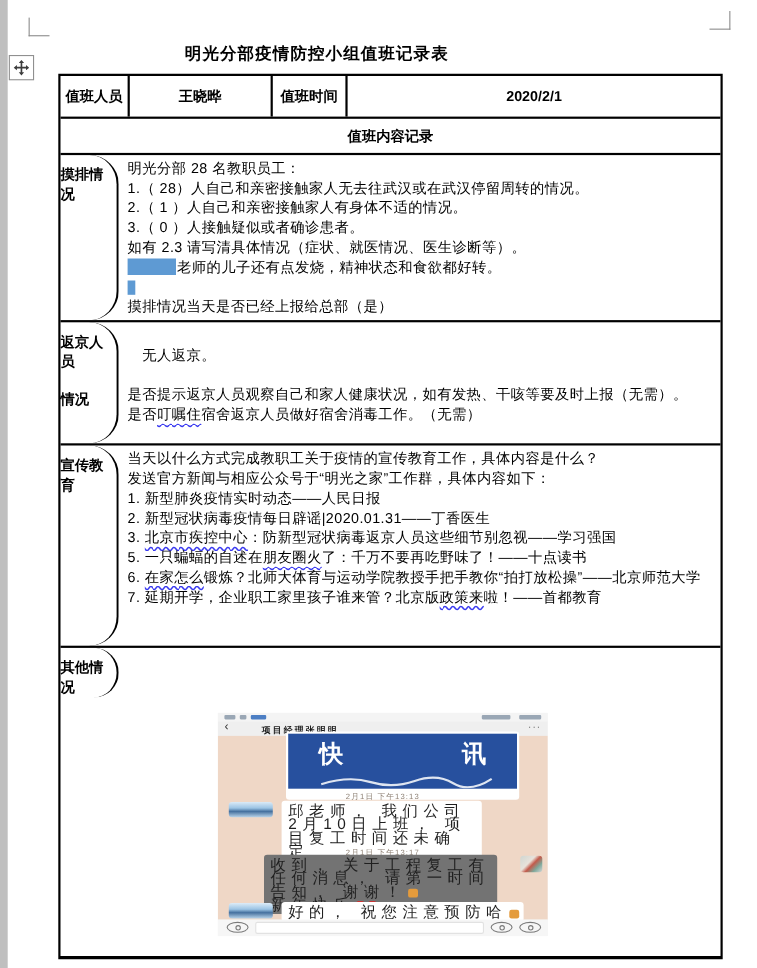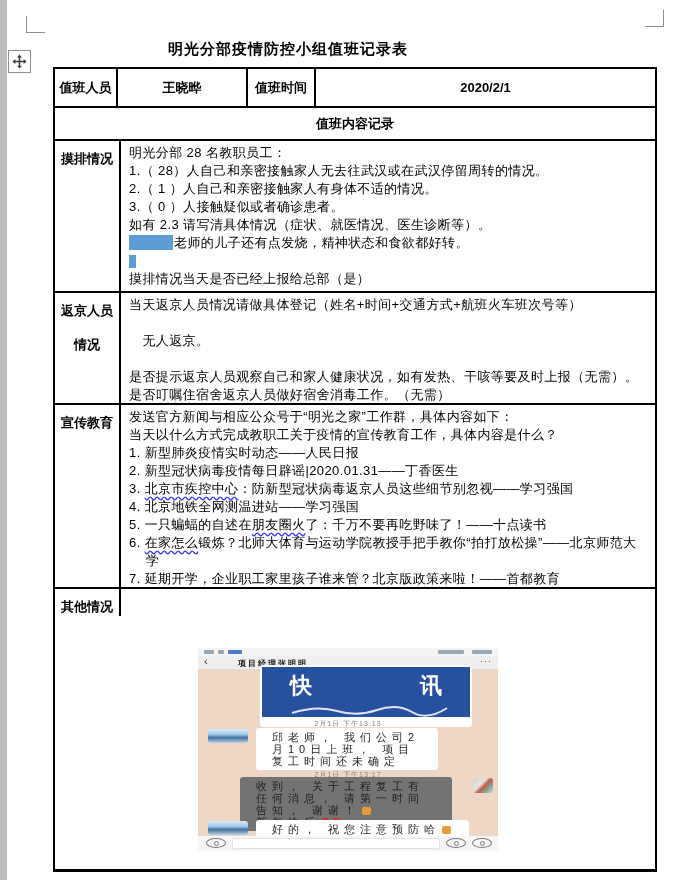--- a/index.html
+++ b/index.html
@@ -22,22 +22,22 @@
   .c2{width:130px;border-right:2px solid #000;}
   .c3{width:68px;border-right:2px solid #000;}
   .c4{flex:1;}
   .row-sec{height:33px;line-height:31px;border-bottom:2px solid #000;box-sizing:border-box;
            text-align:center;font-weight:bold;font-size:13px;flex-shrink:0;}
   .trow{display:flex;border-bottom:2px solid #000;box-sizing:border-box;flex-shrink:0;}
   .trow.r0{height:152px;}
   .trow.r1{height:112px;}
   .trow.r2{height:184px;}
   .trow.r3{flex:1;border-bottom:none;}
-  .tlabel{width:66px;flex-shrink:0;border-right:2px solid #000;box-sizing:border-box;
-          text-align:center;font-weight:bold;font-size:13px;padding-top:9px;}
+  .tlabel{width:53px;flex-shrink:0;border-right:2px solid #000;box-sizing:border-box;
+          font-weight:bold;font-size:13px;padding-top:9px;border-radius:30px;}
   .labline + .labline{margin-top:16px;}
   .tcontent{flex:1;padding:3px 6px 0 8px;font-size:13px;letter-spacing:0.4px;overflow:hidden;}
   .cline{min-height:18px;line-height:18px;}
   .cline.center{text-align:center;}
   .cline.hang{padding-left:17px;text-indent:-17px;}
   .trow.r2 .cline{max-width:508px;}
   .wavy{text-decoration-line:underline;text-decoration-style:wavy;text-decoration-color:#3a3af0;text-underline-offset:3px;font-family:Liberation Serif, serif;}
   .redact{display:inline-block;background:#5e9ad3;vertical-align:-3px;}
   .redact.lg{width:44px;height:15px;margin-right:1px;}
   .redact.sm{width:7px;height:13px;}
@@ -59,21 +59,21 @@
   .mini-dot{display:inline-block;width:5px;height:5px;background:#a8b4c8;border-radius:1px;vertical-align:0;}
   .chat-time{position:absolute;left:0;width:100%;text-align:center;font-size:7px;color:#8d8074;letter-spacing:1px;}
   .t1{top:50px;} .t2{top:101px;}
   .msg{position:absolute;left:0;width:100%;}
   .m1{top:59px;} .m2{top:108px;} .m3{top:151px;}
   .av{position:absolute;border-radius:3px;}
   .av-land{left:10px;top:1px;width:40px;height:14px;
            background:linear-gradient(180deg,#dcebf7 0%,#9cc4e4 40%,#46719f 62%,#b9d4ea 100%);}
   .av-photo{right:5px;top:1px;width:20px;height:15px;
             background:linear-gradient(135deg,#cfd6d2 0%,#e8e2da 40%,#c25a4a 55%,#7fa89a 75%,#d8d8d8 100%);}
-  .bubble{position:absolute;border-radius:3px;padding:3px 16px;font-size:11px;line-height:12px;
+  .bubble{position:absolute;border-radius:3px;padding:3px 6px;font-size:14px;line-height:12px;
           letter-spacing:5px;color:#1f1f1f;box-sizing:border-box;}
   .bubble.white{background:#ffffff;}
   .bubble.green{background:#737373;}
   .b1{left:58px;top:0;width:182px;}
   .b2{left:42px;top:0;width:212px;}
   .b3{left:58px;top:0;max-width:220px;white-space:nowrap;}
   .em{display:inline-block;vertical-align:-1px;margin:0 2px;}
   .em-hands{width:9px;height:8px;background:#e49b3c;border-radius:2px;}
   .em-rose{width:7px;height:9px;background:#cc3333;border-radius:2px 2px 4px 4px;}
   .chat-input{position:absolute;left:0;top:188px;width:100%;height:15px;background:#f6f6f6;}
@@ -122,39 +122,37 @@
             <div class="cline"><span class="redact sm"></span></div>
             <div class="cline"><span>摸排情况当天是否已经上报给总部（是）</span></div>
           </div>
         </div>
         <div class="trow r1">
           <div class="tlabel">
             <div class="labline">返京人员</div>
             <div class="labline">情况</div>
           </div>
           <div class="tcontent">
-            <div class="cline"><span>当天返京人员情况请做具体登记（姓名+时间+交通方式+航班火车班次号等）</span></div>
             <div class="cline"></div>
             <div class="cline"><span>　无人返京。</span></div>
             <div class="cline"></div>
             <div class="cline"><span>是否提示返京人员观察自己和家人健康状况，如有发热、干咳等要及时上报（无需）。</span></div>
             <div class="cline"><span>是否</span><span class="wavy">叮嘱住</span><span>宿舍返京人员做好宿舍消毒工作。（无需）</span></div>
           </div>
         </div>
         <div class="trow r2">
           <div class="tlabel">
             <div class="labline">宣传教育</div>
           </div>
           <div class="tcontent">
+            <div class="cline"><span>当天以什么方式完成教职工关于疫情的宣传教育工作，具体内容是什么？</span></div>
             <div class="cline"><span>发送官方新闻与相应公众号于“明光之家”工作群，具体内容如下：</span></div>
-            <div class="cline"><span>当天以什么方式完成教职工关于疫情的宣传教育工作，具体内容是什么？</span></div>
             <div class="cline hang"><span>1. 新型肺炎疫情实时动态——人民日报</span></div>
             <div class="cline hang"><span>2. 新型冠状病毒疫情每日辟谣|2020.01.31——丁香医生</span></div>
             <div class="cline hang"><span>3. </span><span class="wavy">北京市疾控中心</span><span>：防新型冠状病毒返京人员这些细节别忽视——学习强国</span></div>
-            <div class="cline hang"><span>4. 北京地铁全网测温进站——学习强国</span></div>
             <div class="cline hang"><span>5. 一只蝙蝠的自述在</span><span class="wavy">朋友圈火</span><span>了：千万不要再吃野味了！——十点读书</span></div>
             <div class="cline hang"><span>6. </span><span class="wavy">在家怎么</span><span>锻炼？北师大体育与运动学院教授手把手教你“拍打放松操”——北京师范大学</span></div>
             <div class="cline hang"><span>7. 延期开学，企业职工家里孩子谁来管？北京版</span><span class="wavy">政策来</span><span>啦！——首都教育</span></div>
           </div>
         </div>
         <div class="trow r3">
           <div class="tlabel">
             <div class="labline">其他情况</div>
           </div>
         </div>

